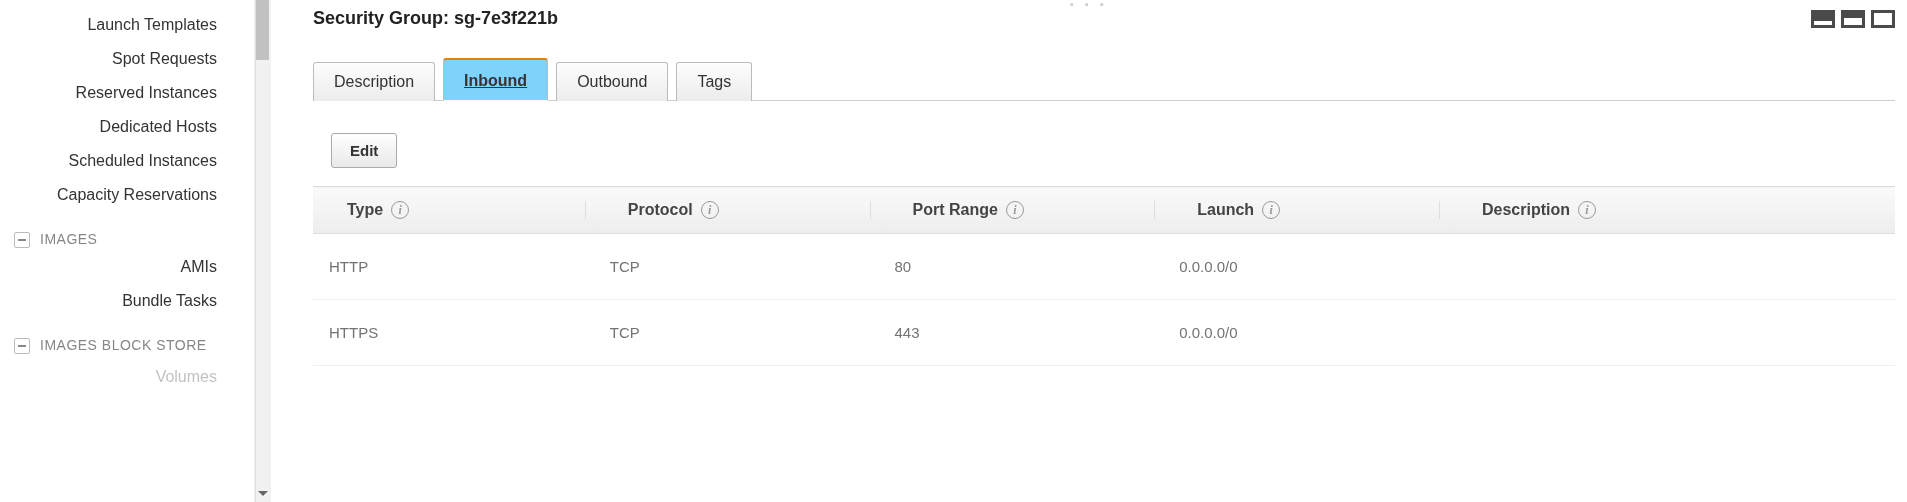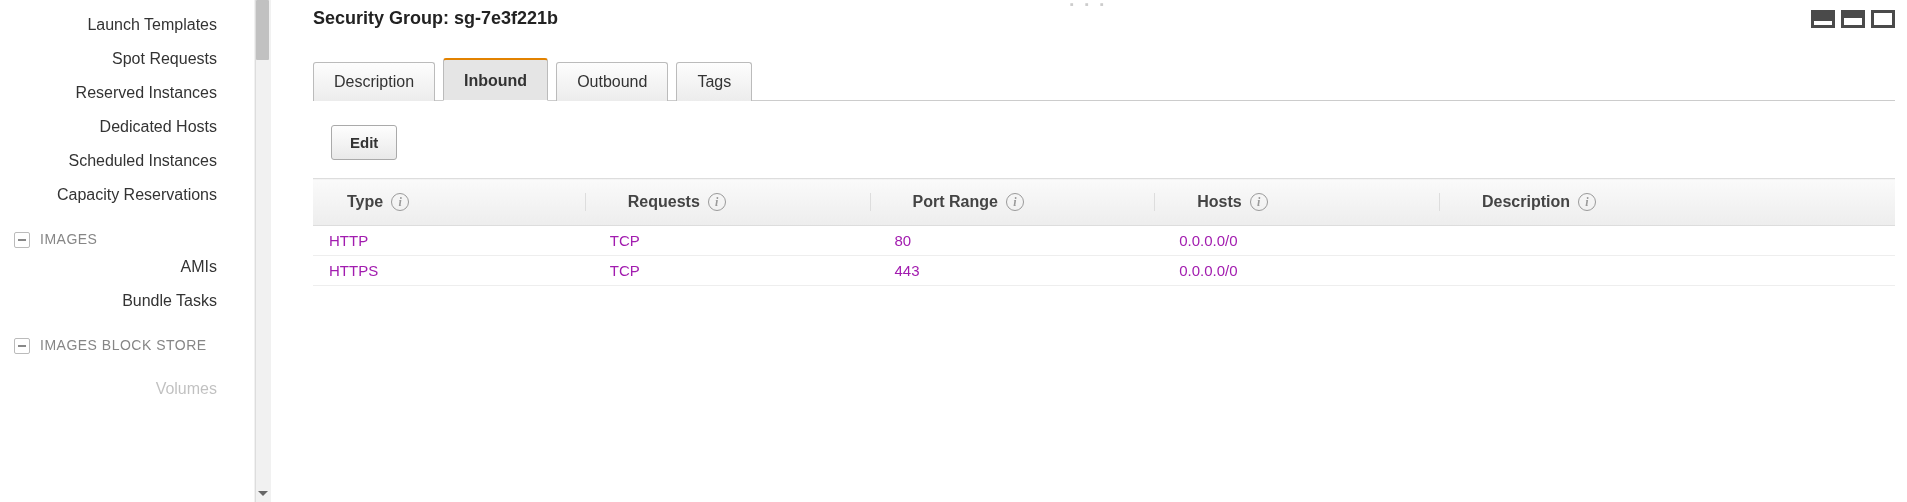--- a/index.html
+++ b/index.html
@@ -181,41 +181,43 @@
     background: linear-gradient(#fdfdfd, #ececec);
     font-size: 16px;
     color: #333;
     margin-right: 8px;
     border-radius: 3px 3px 0 0;
     cursor: pointer;
     position: relative;
     top: 1px;
   }
   .tab.active {
-    background: #e5e5e5;
+    background: #7dd3fc;
     font-weight: bold;
     border-top: 2px solid #e28200;
     border-bottom: 1px solid #fff;
     padding-top: 12px;
+    text-decoration: underline;
   }
   
   .edit-row {
     margin-top: 24px;
     padding-left: 18px;
   }
   .btn {
     display: inline-block;
     padding: 8px 18px;
     border: 1px solid #aaa;
     border-radius: 3px;
     background: linear-gradient(#fefefe, #e9e9e9);
     font-size: 15px;
     font-weight: bold;
     color: #333;
     cursor: pointer;
+    margin-top: 8px;
   }
   
   .rules-table {
     margin-top: 18px;
     margin-left: 0;
     width: calc(100% - 0px);
     border-collapse: collapse;
   }
   .rules-table thead th {
     text-align: left;
@@ -233,22 +235,22 @@
     align-items: center;
     gap: 8px;
     border-right: 1px solid #ddd;
     padding-right: 20px;
     margin-left: 18px;
   }
   .rules-table thead th:last-child .th-inner { border-right: none; }
   .rules-table thead th:first-child { padding-left: 16px; }
   .rules-table tbody td {
     font-size: 15px;
-    color: #a21caf;
-    padding: 6px 12px;
+    color: #737373;
+    padding: 24px 12px;
     border-bottom: 1px solid #eee;
   }
   .rules-table tbody td:first-child { padding-left: 16px; }
   .col-type   { width: 18%; }
   .col-proto  { width: 18%; }
   .col-port   { width: 18%; }
   .col-source { width: 18%; }
   .col-desc   { width: auto; }
   .info-icon {
     width: 16px;
@@ -290,21 +292,21 @@
       </div>
       <div class="sidebar-item">AMIs</div>
       <div class="sidebar-item">Bundle Tasks</div>
 
       <div class="sidebar-section">
         <div class="collapse-icon">
             <div class="minus"></div>
           </div>
         <div class="sidebar-section-label">IMAGES BLOCK STORE</div>
       </div>
-      <div class="sidebar-item" style="opacity:0.3; margin-top:16px;">Volumes</div>
+      <div class="sidebar-item" style="opacity:0.3; margin-top:4px;">Volumes</div>
     </div>
     <div class="scrollbar-track">
       <div class="scrollbar-thumb"></div>
       <div class="scrollbar-arrow down">
           <div class="tri-down"></div>
         </div>
     </div>
   </div>
 
   <div class="vdivider"></div>
@@ -345,33 +347,33 @@
       <thead>
         <tr>
           <th>
               <span class="th-inner">
                 <span>Type</span>
                 <span class="info-icon">i</span>
               </span>
             </th>
           <th>
               <span class="th-inner">
-                <span>Requests</span>
+                <span>Protocol</span>
                 <span class="info-icon">i</span>
               </span>
             </th>
           <th>
               <span class="th-inner">
                 <span>Port Range</span>
                 <span class="info-icon">i</span>
               </span>
             </th>
           <th>
               <span class="th-inner">
-                <span>Hosts</span>
+                <span>Launch</span>
                 <span class="info-icon">i</span>
               </span>
             </th>
           <th>
               <span class="th-inner">
                 <span>Description</span>
                 <span class="info-icon">i</span>
               </span>
             </th>
         </tr>

